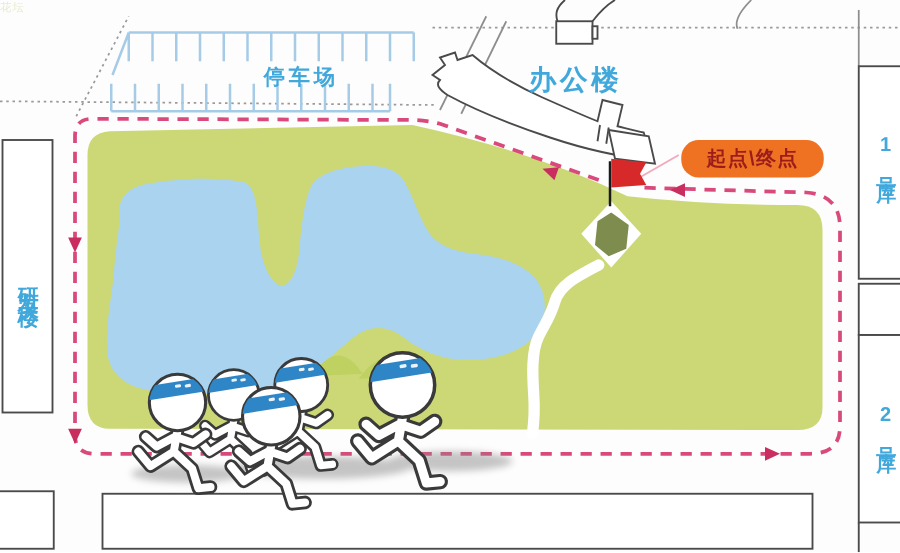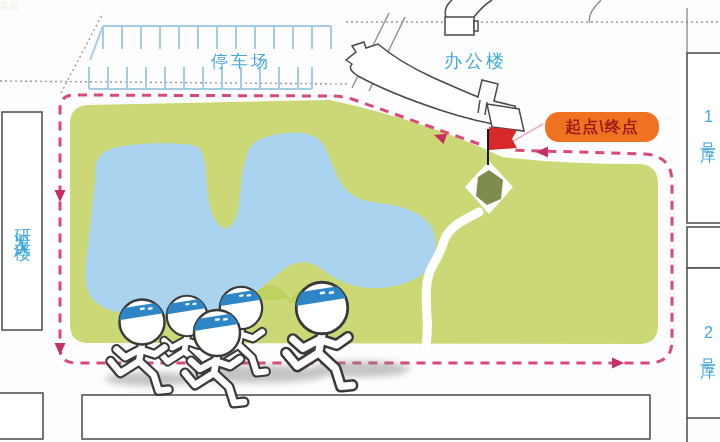--- a/index.html
+++ b/index.html
@@ -1,23 +1,23 @@
 <!DOCTYPE html>
 <html style="--field-green: #ccd876; --lake-blue: #a9d3ef; --route-pink: #d9497c; --route-arrow: #c92e60; --badge-bg: #ee7222; --badge-text: #9c1c1c; --label-blue: #41a8dc; --parking-blue: #a6cbe7; --outline-gray: #4a4a4a; --headband-blue: #2e86c7; --flag-red: #d7282a; --flowerbed-olive: #7e8d4e;"><head>
 <meta charset="utf-8">
 <style>
   html,body{margin:0;padding:0;background:#ffffff;}
   #stage{position:relative;width:720px;height:442px;overflow:hidden;background:#fdfdfd;
          font-family:"Liberation Sans",sans-serif;}
   #stage svg{position:absolute;left:0;top:0;}
-  .lbl{position:absolute;font-weight:normal;color:var(--label-blue);z-index:5;white-space:nowrap;}
+  .lbl{position:absolute;font-weight:bold;color:var(--label-blue);z-index:5;white-space:nowrap;}
   .lbl-h{letter-spacing:3px;}
   .vlabel{writing-mode:vertical-lr;text-orientation:upright;letter-spacing:5px;}
   #lbl-parking{left:211px;top:50px;font-size:17px;}
-  #lbl-office{left:423px;top:49px;font-size:18px;margin-left:21px;}
+  #lbl-office{left:423px;top:49px;font-size:22px;}
   #lbl-rd{left:11px;top:216px;font-size:17px;}
   #lbl-wh1{left:697px;top:108px;font-size:16px;letter-spacing:4px;}
   #lbl-wh2{left:697px;top:324px;font-size:16px;letter-spacing:4px;}
   #lbl-flower{left:475px;top:180px;font-size:9px;color:#e9ead0;letter-spacing:1px;z-index:6;font-weight:normal;}
   #badge{position:absolute;left:545px;top:112px;width:114px;height:30px;z-index:6;
          background:var(--badge-bg);color:var(--badge-text);font-size:16px;font-weight:bold;
          display:flex;align-items:center;justify-content:center;border-radius:14px;letter-spacing:1px;}
   .field{fill:var(--field-green);}
   .lake{fill:var(--lake-blue);}
   .bld{fill:#ffffff;stroke:var(--outline-gray);stroke-width:1.5;}

